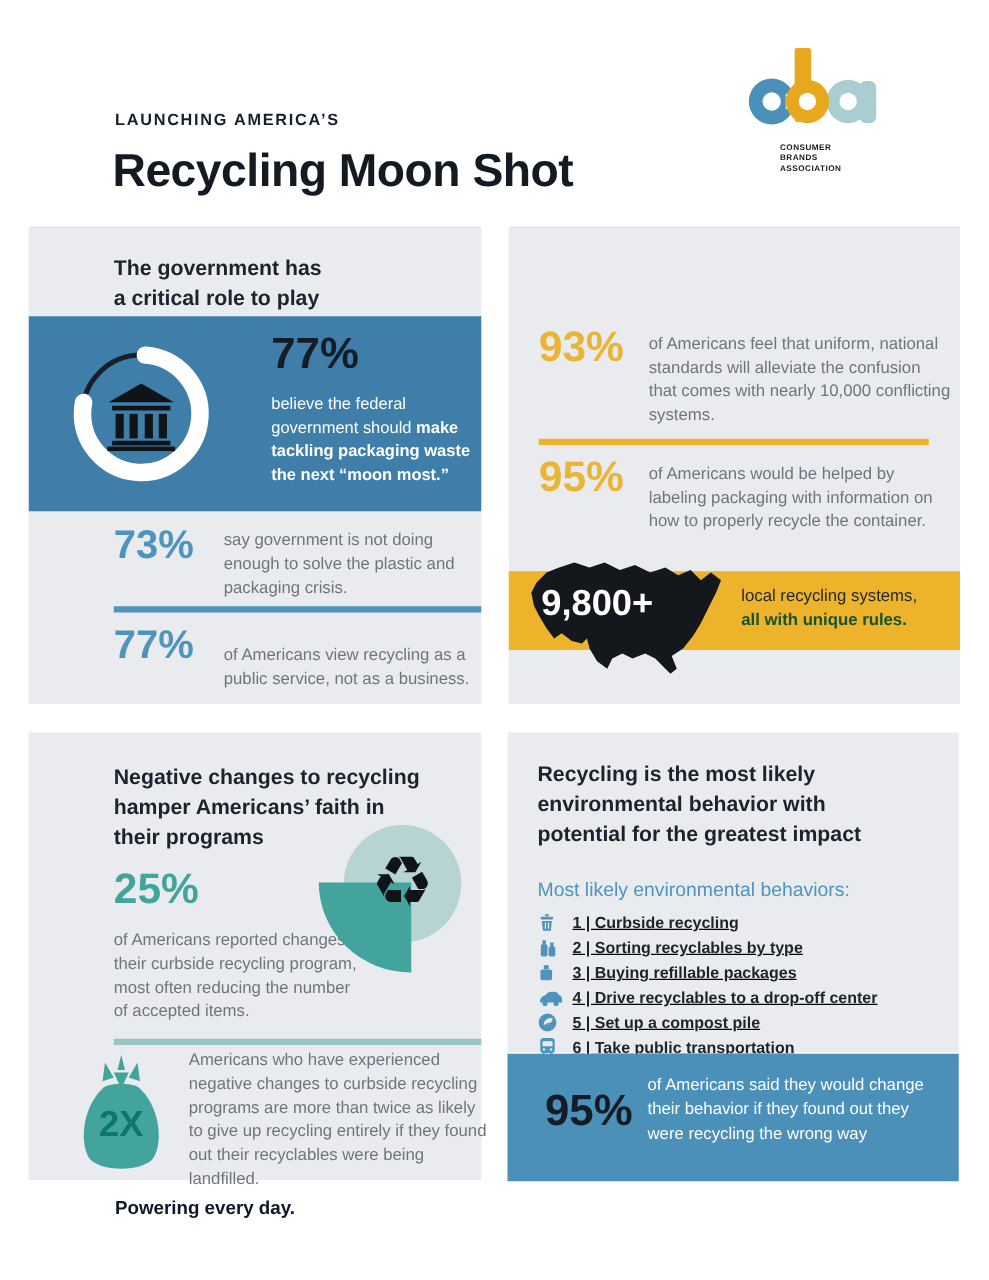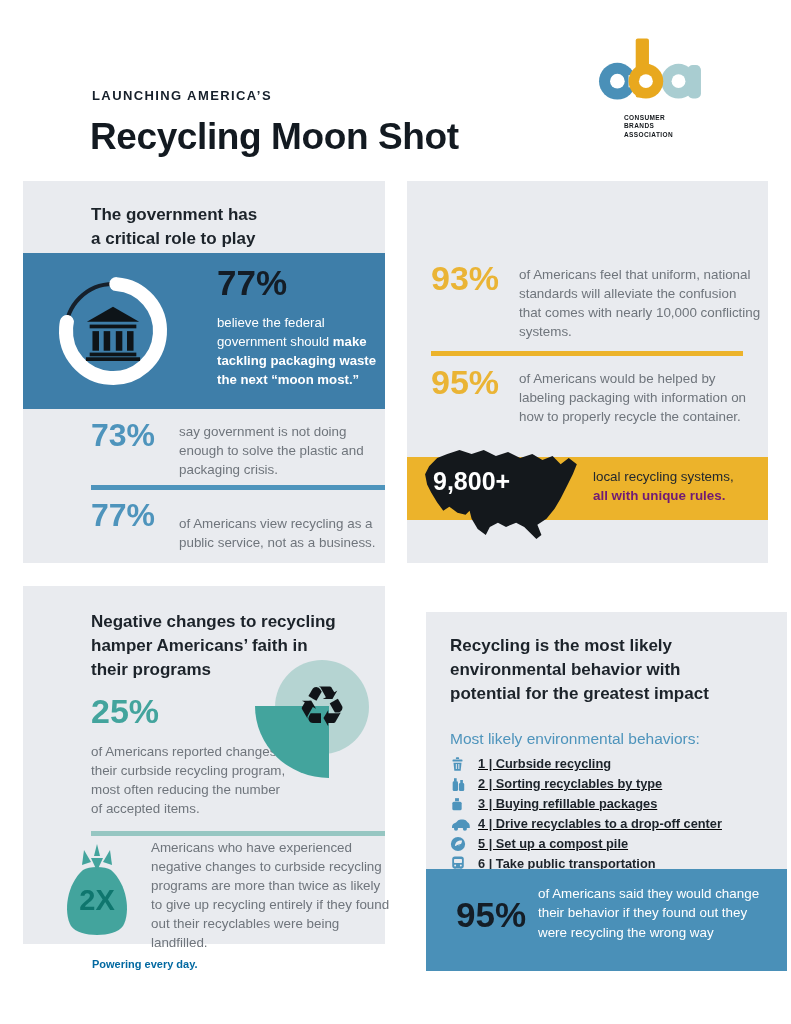--- a/index.html
+++ b/index.html
@@ -16,21 +16,21 @@
   .kicker { left:92px; top:88px; font-size:13px; font-weight:bold; letter-spacing:1.4px; color:#16202b; }
   .title  { left:90px; top:116px; font-size:37px; font-weight:bold; letter-spacing:-0.4px; color:#131a21; }
   .logo { left:598px; top:34px; width:120px; }
   .logo-org { margin-left:26px; margin-top:2px; font-size:6.5px; font-weight:bold; line-height:1.3; letter-spacing:0.4px; color:#14181c; }
 
   
   .panel { position:absolute; background:#e9ebef; }
   .panel-gov { left:23px;  top:181px; width:362px; height:382px; }
   .panel-std { left:407px; top:181px; width:361px; height:382px; }
   .panel-neg { left:23px;  top:586px; width:362px; height:358px; }
-  .panel-beh { left:426px; top:586px; width:361px; height:359px;margin-top:26px; }
+  .panel-beh { left:406px; top:586px; width:361px; height:256px; }
 
   .p-head { font-size:17px; font-weight:bold; line-height:1.4; color:#1c232a; }
   .gray-body { font-size:13.4px; line-height:1.42; color:#6f757c; }
 
   
   .gov-head { left:68px; top:22px; }
   .gov-hero { left:0; top:72px; width:362px; height:156px; background:#3e7ea9; }
   .ring-wrap { left:24px; top:12px; width:132px; height:132px; }
   .ring-svg { position:absolute; left:0; top:0; }
   .bank-svg { position:absolute; left:36px; top:40px; }
@@ -47,23 +47,23 @@
   
   .std-head { left:24px; top:22px; }
   .stat-value-yellow { font-size:34px; font-weight:bold; color:#eab435; }
   .std-s1-v { left:24px; top:78px; }
   .std-s1-t { left:112px; top:84px; width:242px; }
   .std-div  { left:24px; top:170px; width:312px; height:5px; background:#ecb32b; }
   .std-s2-v { left:24px; top:182px; }
   .std-s2-t { left:112px; top:188px; width:242px; }
   .std-band { left:0; top:276px; width:361px; height:63px; background:#ecb32b; }
   .usmap-svg { left:12px; top:258px; z-index:2; }
-  .std-band-value { left:26px; top:286px; z-index:3; font-size:25px; font-weight:bold; color:#ffffff; }
+  .std-band-value { left:26px; top:286px; z-index:3; font-size:29px; font-weight:bold; color:#ffffff; }
   .std-band-text { left:186px; top:287px; width:170px; z-index:3; font-size:13.4px; line-height:1.38; color:#23282d; }
-  .std-band-text b { color:#701a75; }
+  .std-band-text b { color:#14532d; }
 
   
   .neg-head { left:68px; top:24px; }
   .neg-circle { left:252px; top:74px; width:94px; height:94px; border-radius:50%; background:#b5d4d2; z-index:1; }
   .neg-quarter { left:232px; top:120px; width:74px; height:72px; background:#43a49d; border-bottom-left-radius:100% 100%; z-index:2; }
   .recycle-glyph { left:252px; top:74px; width:94px; height:94px; z-index:3;
     display:flex; align-items:center; justify-content:center;
     font-family:"DejaVu Sans", sans-serif; font-size:56px; color:#101418; line-height:1; }
   .neg-s-v { left:68px; top:106px; font-size:34px; font-weight:bold; color:#43a49d; }
   .neg-s-t { left:68px; top:156px; width:202px; }
@@ -78,21 +78,21 @@
   .beh-subhead { left:24px; top:118px; font-size:15.5px; color:#4e94bc; }
   .beh-list { left:24px; top:143px; display:flex; flex-direction:column; gap:3px;text-decoration:underline; }
   .beh-row { display:flex; align-items:center; height:17px; }
   .beh-icon { width:22px; height:17px; display:flex; align-items:center; justify-content:flex-start; }
   .beh-label { font-size:12.8px; font-weight:bold; color:#1c232a; margin-left:6px; }
   .beh-hero { left:0; top:257px; width:361px; height:102px; background:#4a90b8; }
   .beh-hero-value { left:30px; top:26px; font-size:35px; font-weight:bold; color:#141d26; }
   .beh-hero-text { left:112px; top:15px; width:234px; font-size:13.4px; line-height:1.45; color:#ffffff; }
 
   
-  .tagline { left:92px; top:958px; font-size:11px; font-weight:bold; color:#0369a1; }
+  .tagline { left:92px; top:958px; font-size:15px; font-weight:bold; color:#0f172a; }
 </style>
 </head>
 <body>
 
 <div class="page">
 
   <div class="abs kicker">LAUNCHING AMERICA’S</div>
   <div class="abs title">Recycling Moon Shot</div>
 
   <div class="abs logo">

